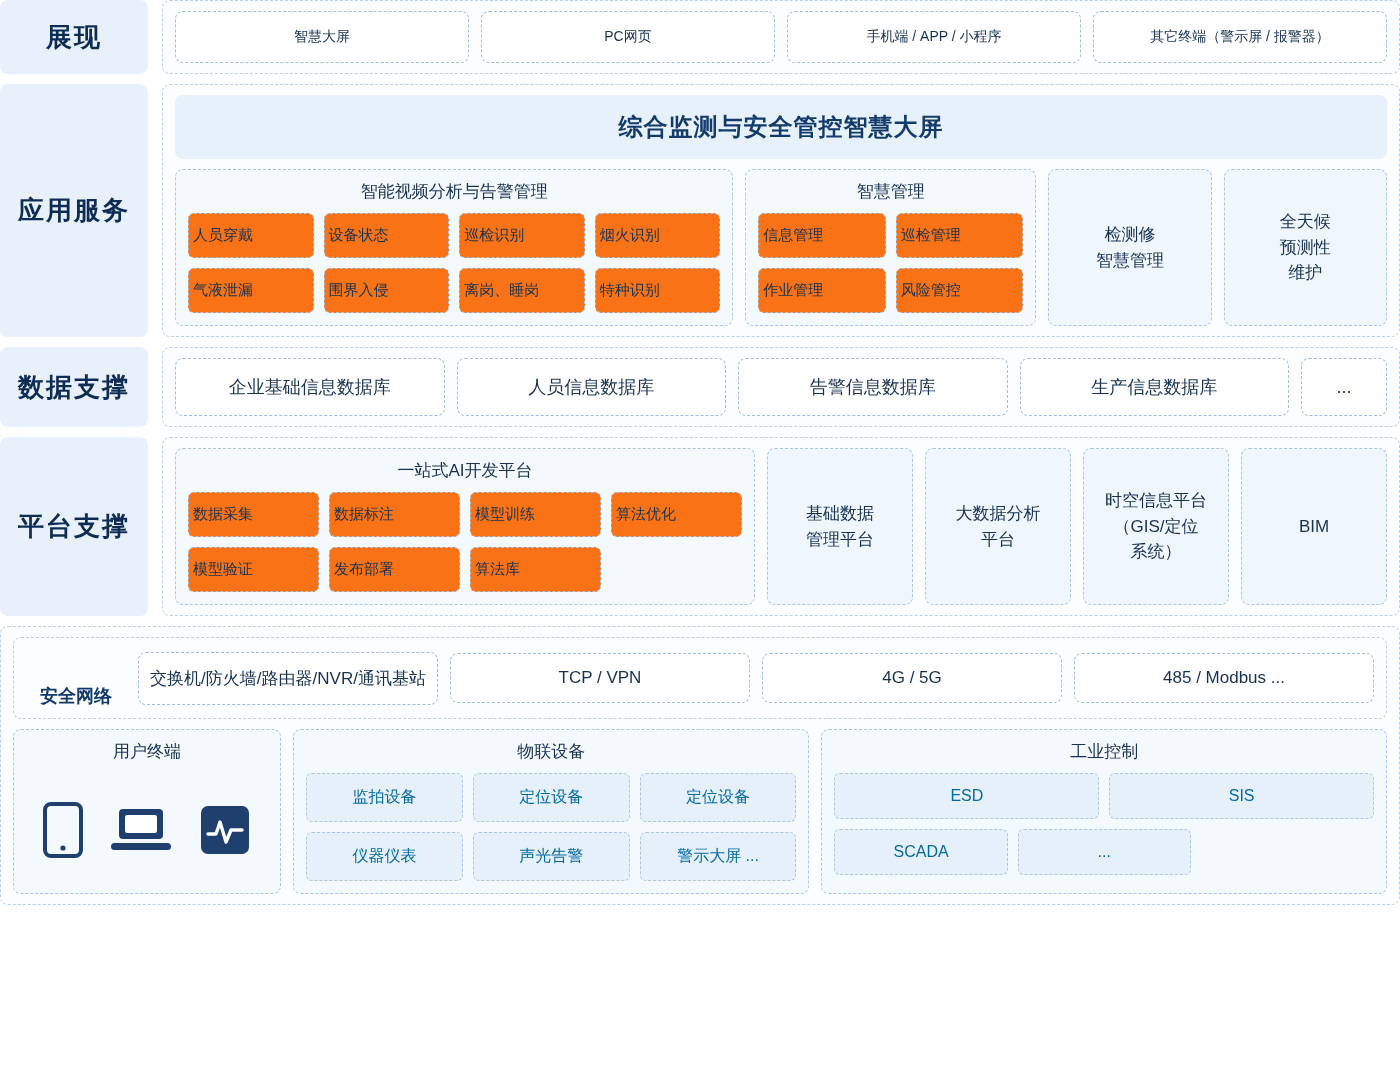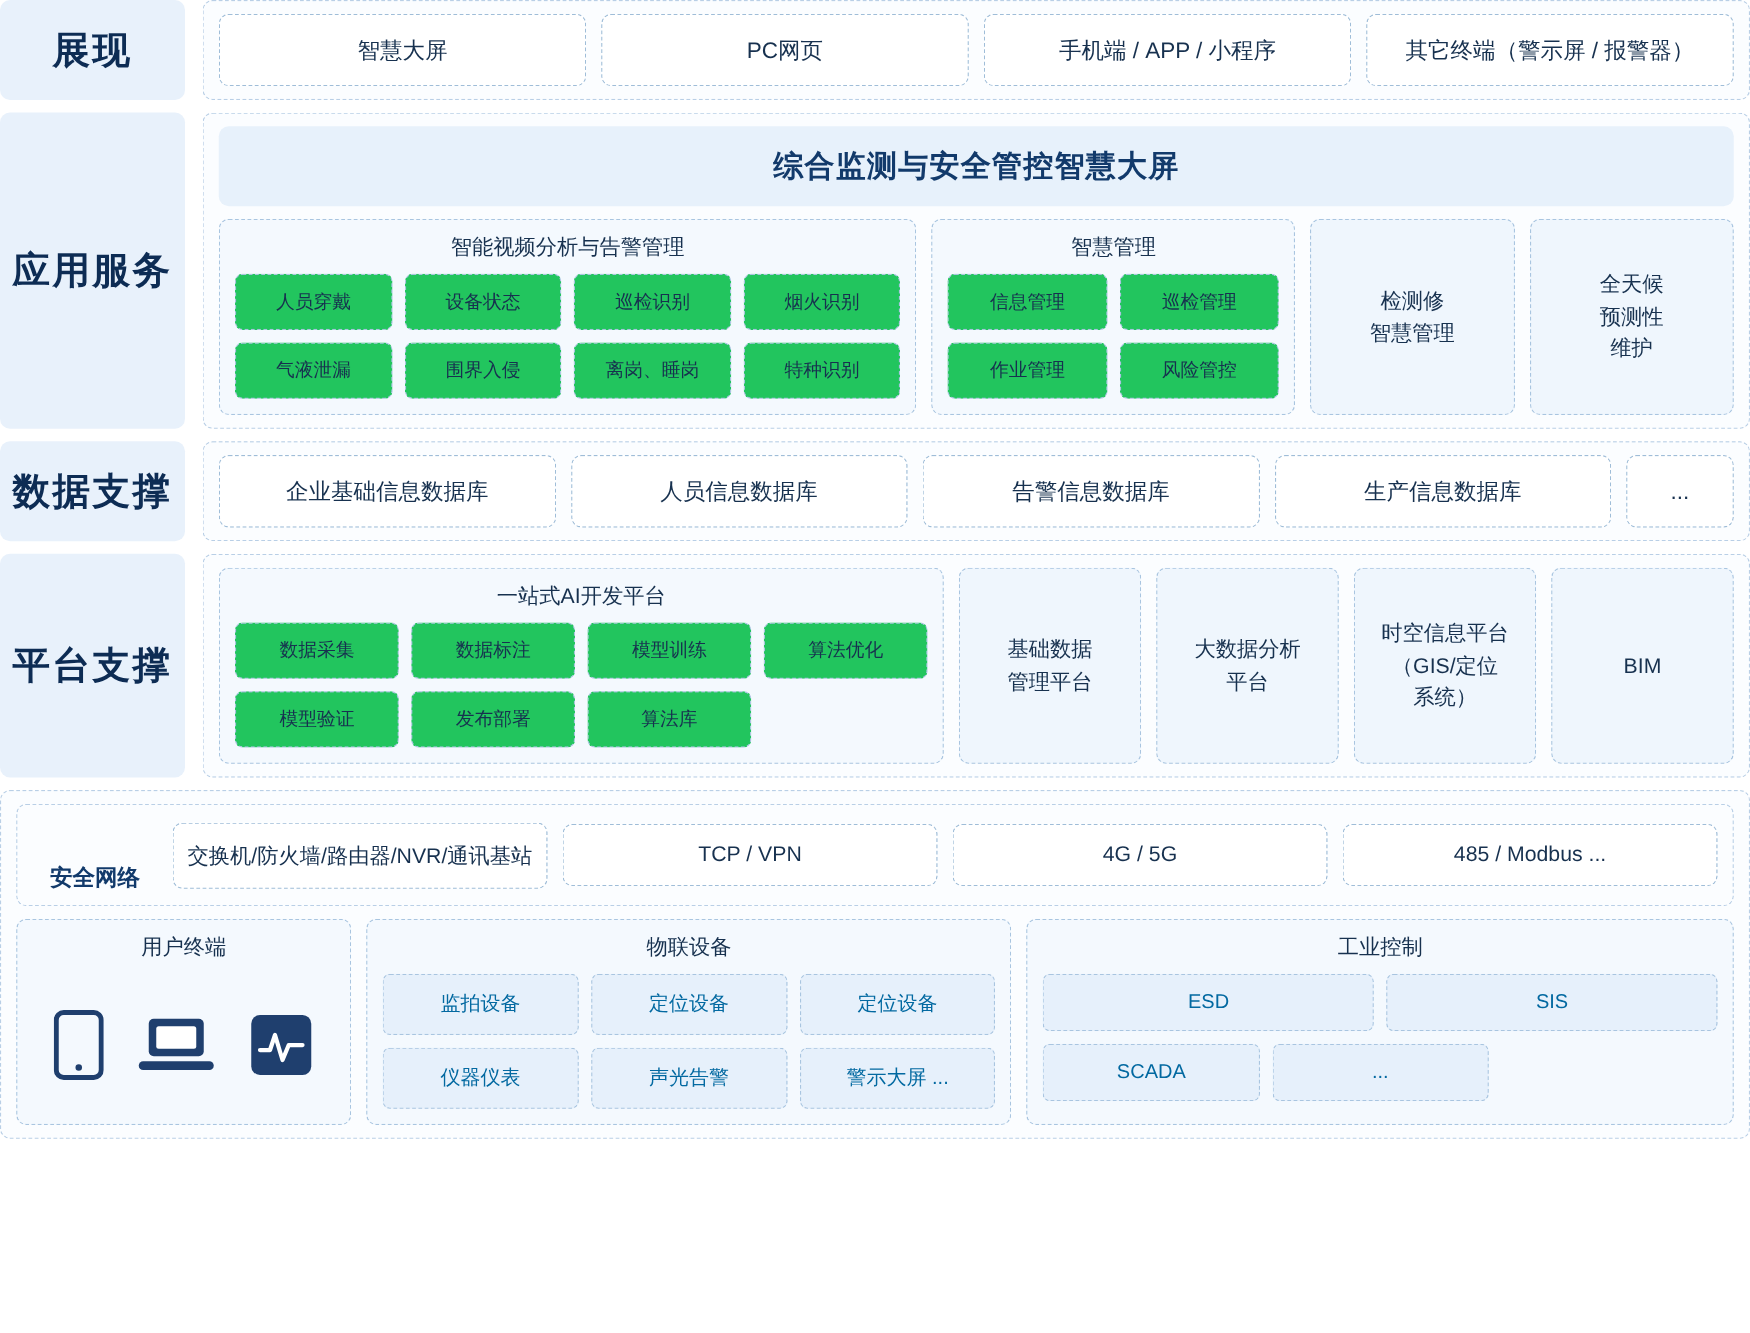--- a/index.html
+++ b/index.html
@@ -24,21 +24,21 @@
 
   
   .layer-label {
     width: 148px;
     min-width: 148px;
     background: #e8f1fb;
     border-radius: 8px;
     display: flex;
     align-items: center;
     justify-content: center;
-    font-size: 30px;
+    font-size: 26px;
     font-weight: bold;
     color: #0d2c54;
     letter-spacing: 2px;
     margin-right: 14px;
   }
 
   
   .layer-body {
     flex: 1;
     border: 1px dashed #b9cfe6;
@@ -62,21 +62,21 @@
     display: flex;
     align-items: center;
     justify-content: center;
     font-size: 17px;
     color: #17314f;
     padding: 14px 8px;
     text-align: center;
   }
 
   
-  .present .card-w { padding: 16px 0; font-size: 18px; }
+  .present .card-w { padding: 16px 0; font-size: 14px; }
 
   
   .banner {
     background: #e7f1fb;
     border-radius: 8px;
     text-align: center;
     font-size: 24px;
     font-weight: bold;
     color: #123a6b;
     padding: 16px 0;
@@ -97,26 +97,26 @@
   }
   .chips {
     display: flex;
     gap: 10px;
     flex-wrap: wrap;
   }
   .chips + .chips { margin-top: 10px; }
   .chip {
     flex: 1;
     min-width: 0;
-    background: #22c55e;
+    background: #f97316;
     border: 1px dashed #a9c5e0;
     border-radius: 6px;
     font-size: 15px;
     color: #17314f;
-    text-align: center;
+    text-align: left;
     padding: 12px 4px;
     white-space: nowrap;
   }
   .tall-card {
     background: #eff6fd;
     border: 1px dashed #a9c5e0;
     border-radius: 8px;
     display: flex;
     align-items: center;
     justify-content: center;

